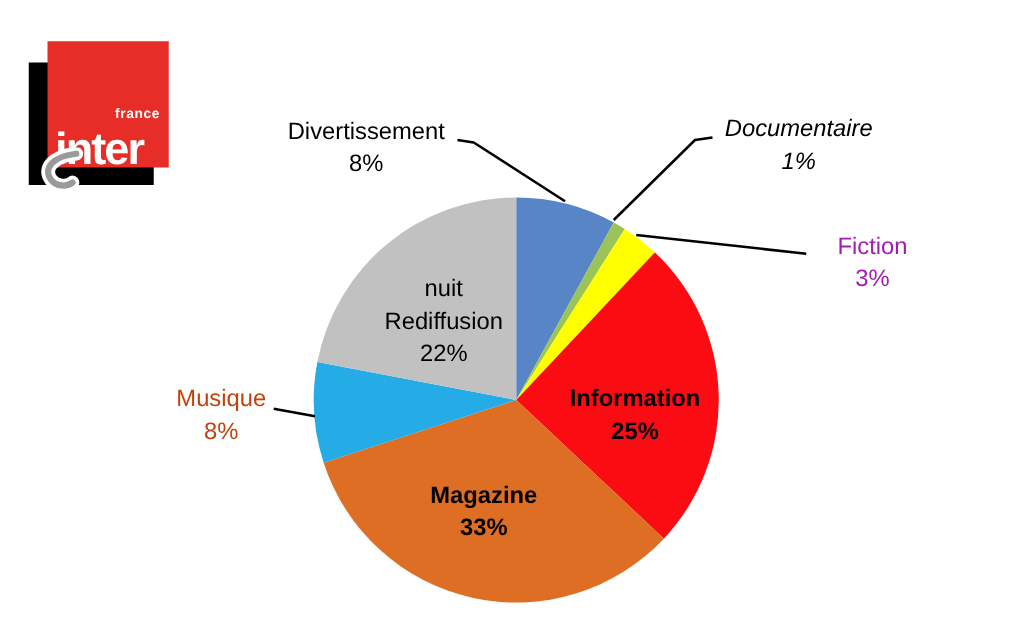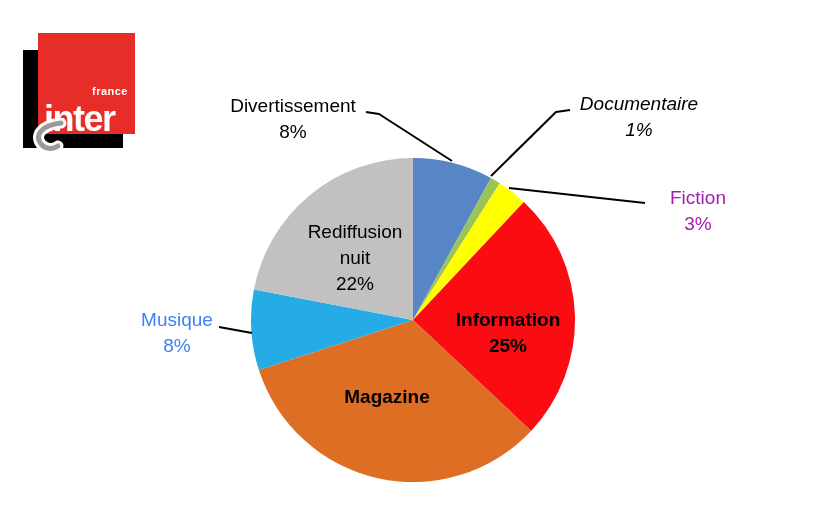--- a/index.html
+++ b/index.html
@@ -88,26 +88,27 @@
         <div class="pie-label" style="left: 680px; top: 185px; color: #a21caf; margin-left: 18px;">
           <div>Fiction</div>
           <div>3%</div>
         </div>
         <div class="pie-label" style="left: 508px; top: 307px; color: rgb(0, 0, 0); font-weight: bold;">
           <div>Information</div>
           <div>25%</div>
         </div>
         <div class="pie-label" style="left: 387px; top: 384px; color: rgb(0, 0, 0); font-weight: bold;">
           <div>Magazine</div>
+          <div>33%</div>
         </div>
-        <div class="pie-label" style="left: 177px; top: 307px; color: #3b82f6;">
+        <div class="pie-label" style="left: 177px; top: 307px; color: #c2410c;">
           <div>Musique</div>
           <div>8%</div>
         </div>
         <div class="pie-label" style="left: 355px; top: 219px; color: rgb(0, 0, 0);">
+          <div>nuit</div>
           <div>Rediffusion</div>
-          <div>nuit</div>
           <div>22%</div>
         </div>
       </div>
   </div>
 
 </div>
 
 </body></html>

